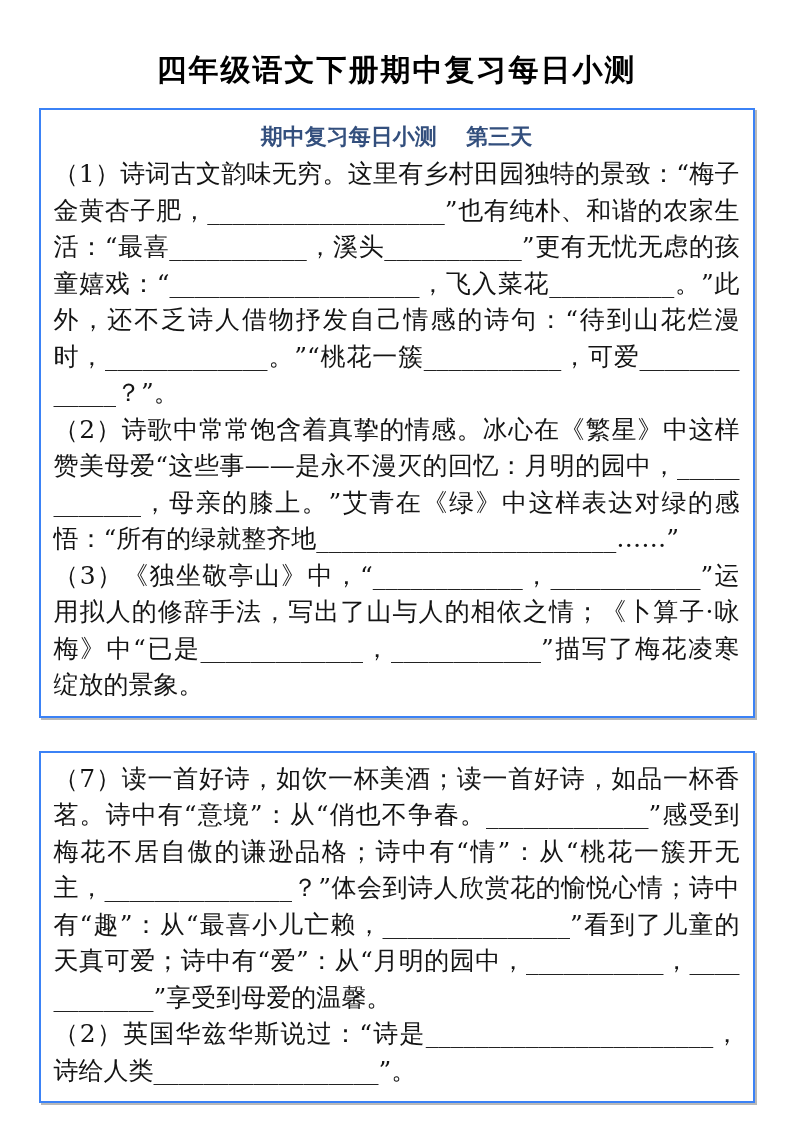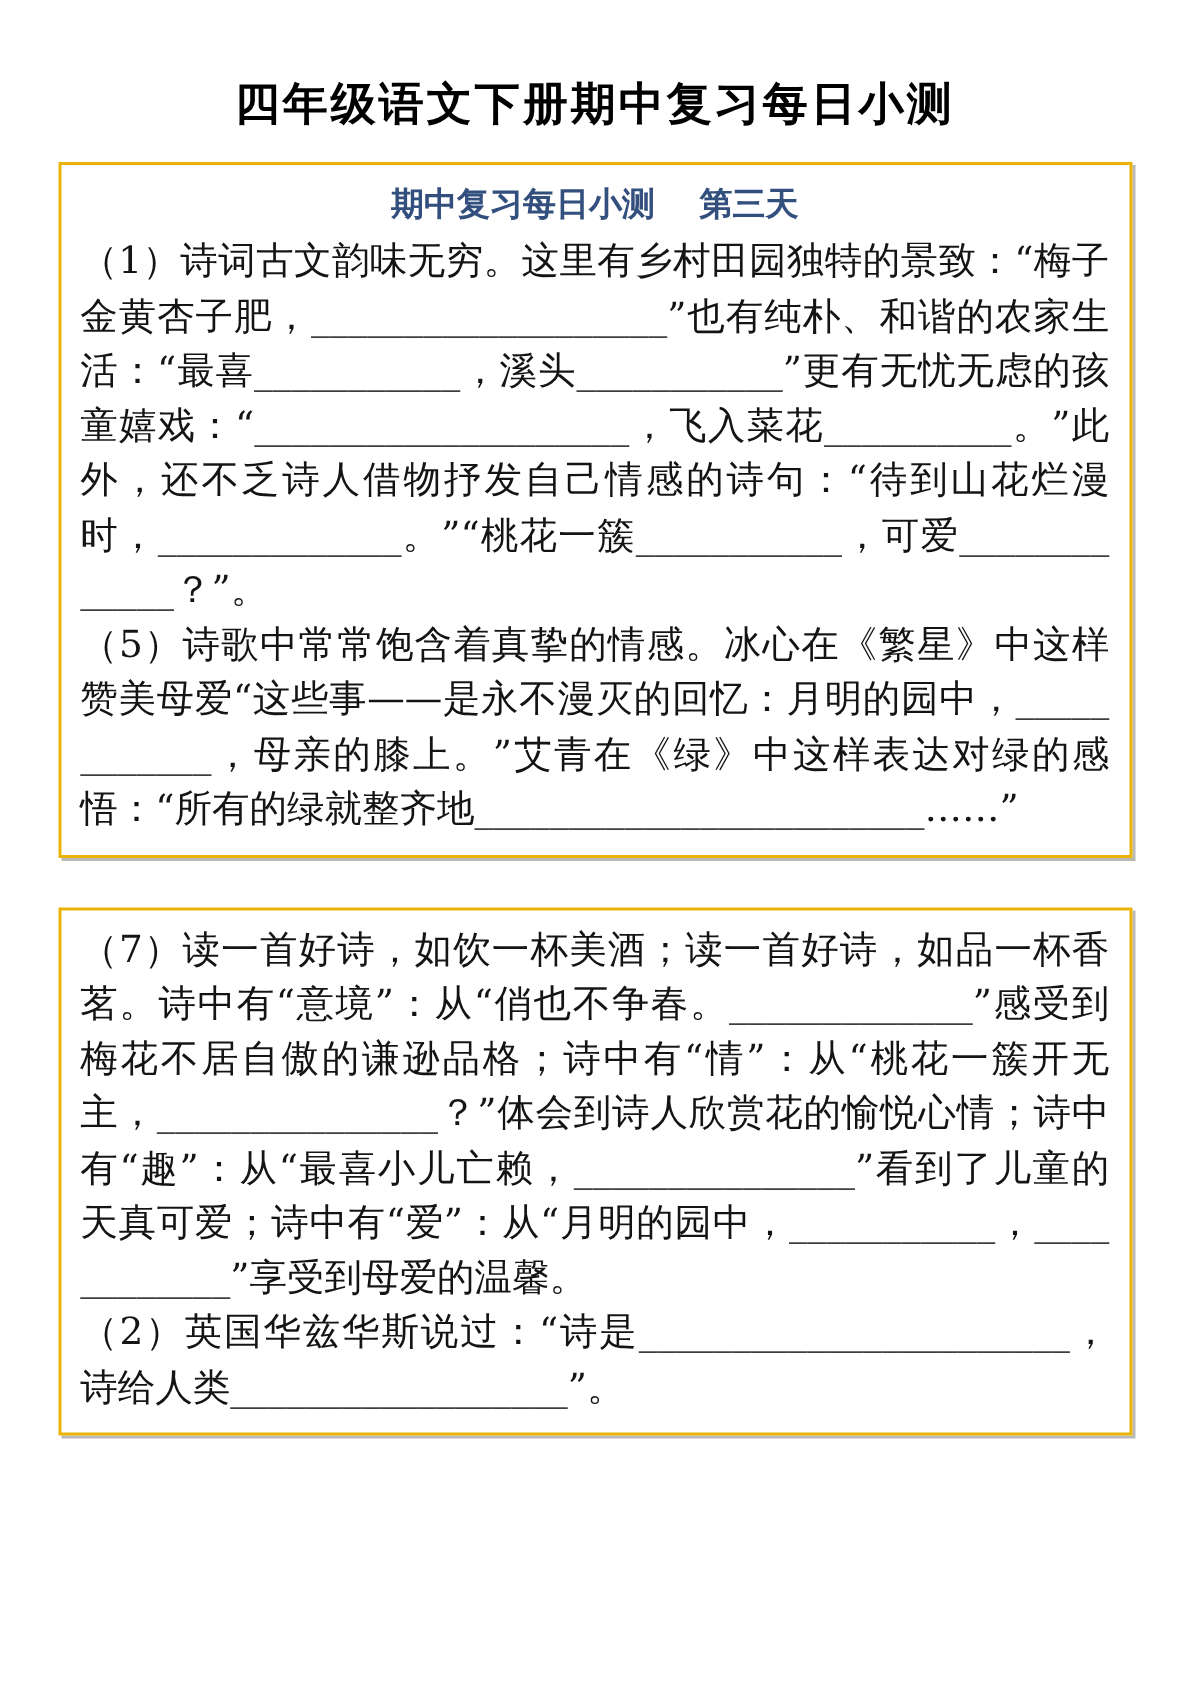--- a/index.html
+++ b/index.html
@@ -26,21 +26,21 @@
     font-size: 30px;
     font-weight: bold;
     letter-spacing: 2px;
     color: #000000;
     line-height: 36px;
   }
   .quiz-box {
     width: 716px;
     margin: 0 auto 33px auto;
     box-sizing: border-box;
-    border: 2px solid #eab308;
+    border: 2px solid #3b82f6;
     box-shadow: 2px 2px 0 #b8b8b8;
     padding: 8px 13px 12px 13px;
     background: #ffffff;
   }
   .box-header {
     text-align: center;
     font-size: 22px;
     font-weight: bold;
     color: #334f7d;
     line-height: 36px;
@@ -64,21 +64,22 @@
 <div class="page">
 
   <h1 class="page-title">四年级语文下册期中复习每日小测</h1>
 
   <section class="quiz-box">
     <div class="box-header">
       <span>期中复习每日小测</span>
       <span class="day">第三天</span>
     </div>
     <p class="para">（1）诗词古文韵味无穷。这里有乡村田园独特的景致：“梅子金黄杏子肥，___________________”也有纯朴、和谐的农家生活：“最喜___________，溪头___________”更有无忧无虑的孩童嬉戏：“____________________，飞入菜花__________。”此外，还不乏诗人借物抒发自己情感的诗句：“待到山花烂漫时，_____________。”“桃花一簇___________，可爱_____________？”。</p>
-    <p class="para">（5）诗歌中常常饱含着真挚的情感。冰心在《繁星》中这样赞美母爱“这些事——是永不漫灭的回忆：月明的园中，____________，母亲的膝上。”艾青在《绿》中这样表达对绿的感悟：“所有的绿就整齐地________________________……”</p>
+    <p class="para">（2）诗歌中常常饱含着真挚的情感。冰心在《繁星》中这样赞美母爱“这些事——是永不漫灭的回忆：月明的园中，____________，母亲的膝上。”艾青在《绿》中这样表达对绿的感悟：“所有的绿就整齐地________________________……”</p>
+    <p class="para">（3）《独坐敬亭山》中，“____________，____________”运用拟人的修辞手法，写出了山与人的相依之情；《卜算子·咏梅》中“已是_____________，____________”描写了梅花凌寒绽放的景象。</p>
   </section>
 
   <section class="quiz-box">
     <p class="para">（7）读一首好诗，如饮一杯美酒；读一首好诗，如品一杯香茗。诗中有“意境”：从“俏也不争春。_____________”感受到梅花不居自傲的谦逊品格；诗中有“情”：从“桃花一簇开无主，_______________？”体会到诗人欣赏花的愉悦心情；诗中有“趣”：从“最喜小儿亡赖，_______________”看到了儿童的天真可爱；诗中有“爱”：从“月明的园中，___________，____________”享受到母爱的温馨。</p>
     <p class="para">（2）英国华兹华斯说过：“诗是_______________________，诗给人类__________________”。</p>
   </section>
 
 </div>
 
 </body></html>

